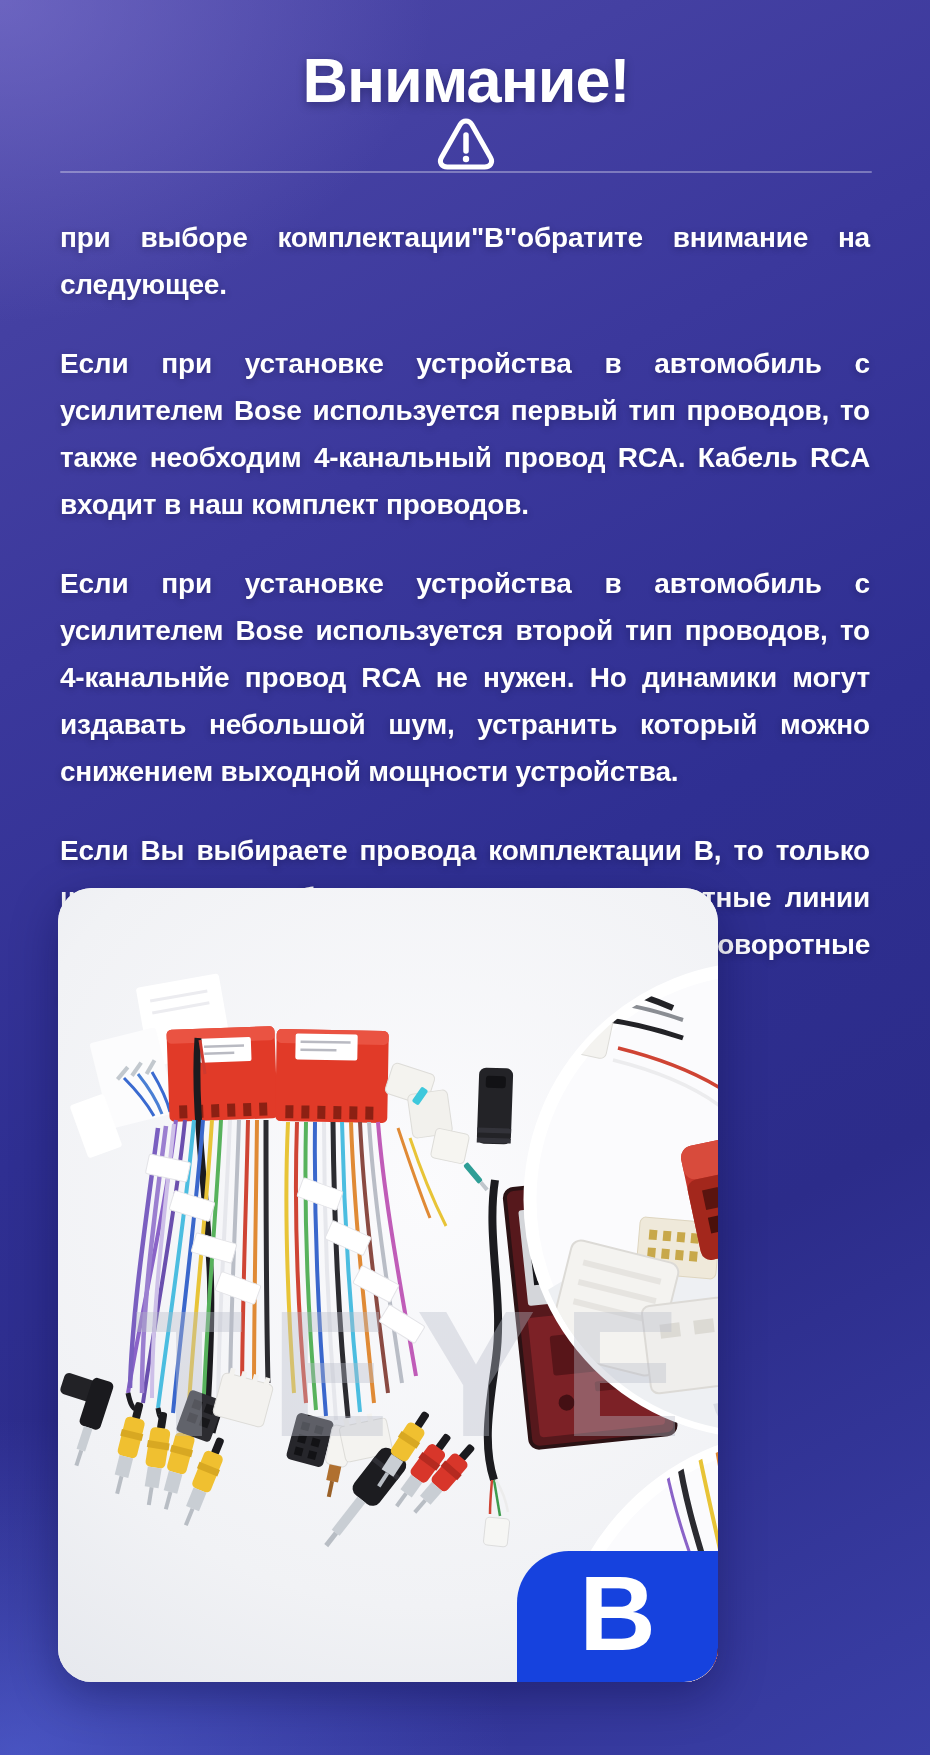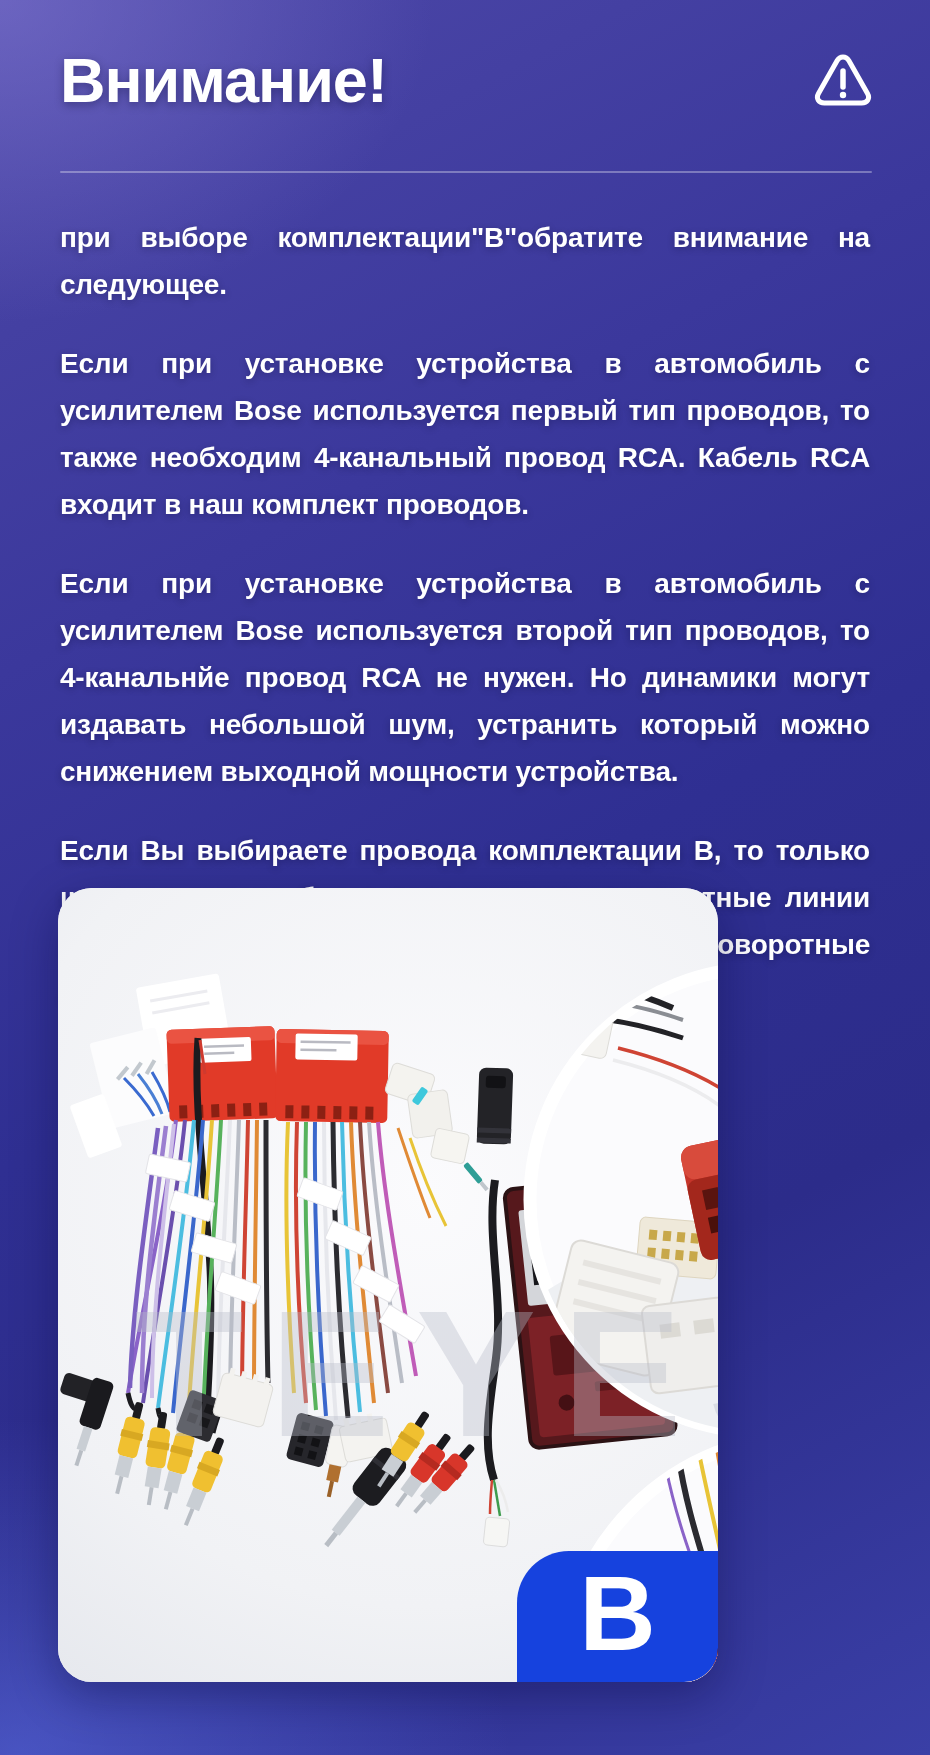--- a/index.html
+++ b/index.html
@@ -8,21 +8,21 @@
     width:930px;height:1755px;
     overflow:hidden;
     font-family:"Liberation Sans",sans-serif;
     background:
       radial-gradient(700px 520px at 0% 0%, rgba(138,128,216,.50), rgba(138,128,216,0) 62%),
       radial-gradient(820px 560px at 2% 100%, rgba(96,116,238,.52), rgba(96,116,238,0) 60%),
       linear-gradient(152deg,#4d48a8 0%,#3b389c 30%,#2f2f92 52%,#2c2c8a 72%,#3a3fa6 100%);
   }
   .header{
     position:absolute;top:44px;left:60px;right:58px;
-    display:flex;justify-content:space-between;align-items:center;
+    display:flex;justify-content:space-between;align-items:center;flex-direction:column;
   }
   .title{
     color:#fff;font-size:63px;font-weight:700;letter-spacing:-1px;
     text-shadow:0 3px 10px rgba(0,0,40,.35);
   }
   .warn-icon{width:58px;height:56px;flex:0 0 auto;}
   .divider{
     position:absolute;top:171px;left:60px;right:58px;height:2px;
     background:rgba(255,255,255,.32);border-radius:1px;
   }

